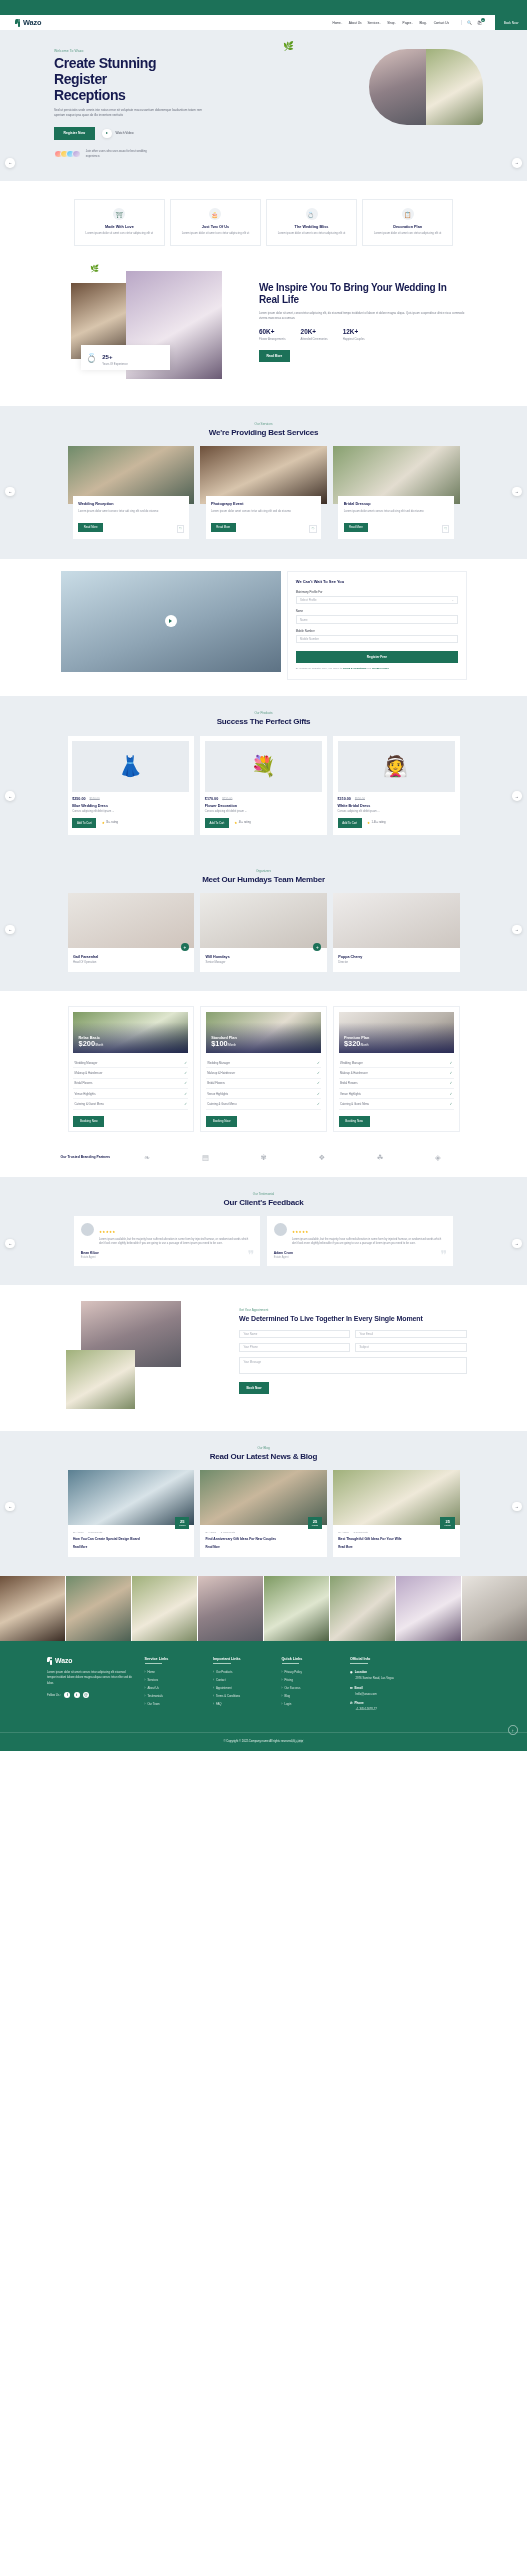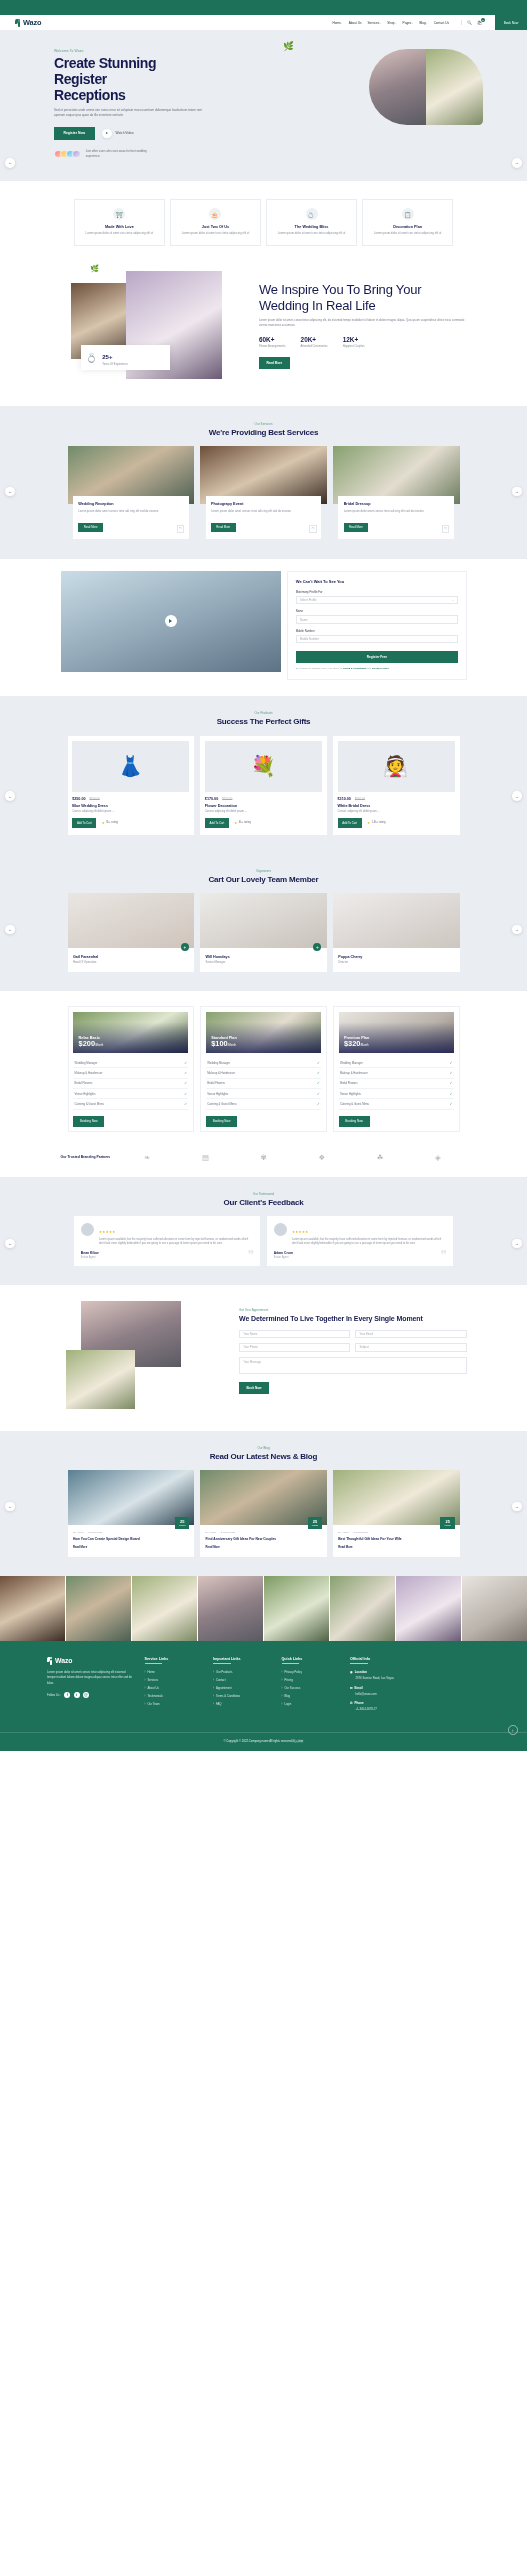--- a/index.html
+++ b/index.html
@@ -92,21 +92,21 @@
   .ph2 { position:absolute; left:65px; top:0; width:96px; height:108px; }
   .exp-badge {
     position:absolute; left:20px; top:74px; width:89px; background:#fff;
     box-shadow:0 1.4px 6.8px rgba(0,0,0,.10); padding:4px 5.4px; display:flex;
     align-items:center; gap:5.4px;
   }
   .exp-icon { font-size:8.8px; color:#1c7158; }
   .exp-num { font-size:6px; font-weight:bold; color:#161a4f; line-height:1; }
   .exp-label { font-size:2.8px; color:#8a8f9c; margin-top:1.4px; }
   .insp-right { flex:1; padding-top:10.8px; }
-  .sec-h2 { font-size:13px; font-weight:normal; color:#161a4f; line-height:1.25; letter-spacing:-0.2px; }
+  .sec-h2 { font-size:10px; font-weight:bold; color:#161a4f; line-height:1.25; letter-spacing:-0.2px; }
   .insp-desc { font-size:2.8px; color:#7a7f8c; line-height:1.75; margin-top:4px; }
   .stats { display:flex; gap:15px; margin-top:8px; }
   .stat-num { font-size:6.4px; font-weight:bold; color:#161a4f; }
   .stat-lbl { font-size:2.8px; color:#8a8f9c; margin-top:1.4px; }
   .btn-read {
     background:#1c7158; color:#fff; font-size:3.1px; font-weight:bold;
     padding:4px 7.4px; border:none; cursor:pointer; margin-top:8.8px;
   }
 
   
@@ -552,21 +552,21 @@
         </div>
       </div>
     </div>
   </div>
 
   <div class="team">
     <div class="arrow-btn" style="left:5.4px; top:71px;">←</div>
     <div class="arrow-btn" style="right:5.4px; top:71px;">→</div>
     <div class="sec-head">
       <div class="sec-eyebrow">Organizers</div>
-      <div class="sec-title">Cart Our Lovely Team Member</div>
+      <div class="sec-title">Meet Our Humdays Team Member</div>
     </div>
     <div class="team-grid">
       <div class="team-card">
         <div class="team-img photo" style="background:linear-gradient(160deg,#e9e6e2,#cfc4bc);"></div>
         <span class="team-plus">+</span>
         <div class="team-body">
           <div class="team-name">Gail Faraenhal</div>
           <div class="team-role">Head Of Operation</div>
         </div>
       </div>

